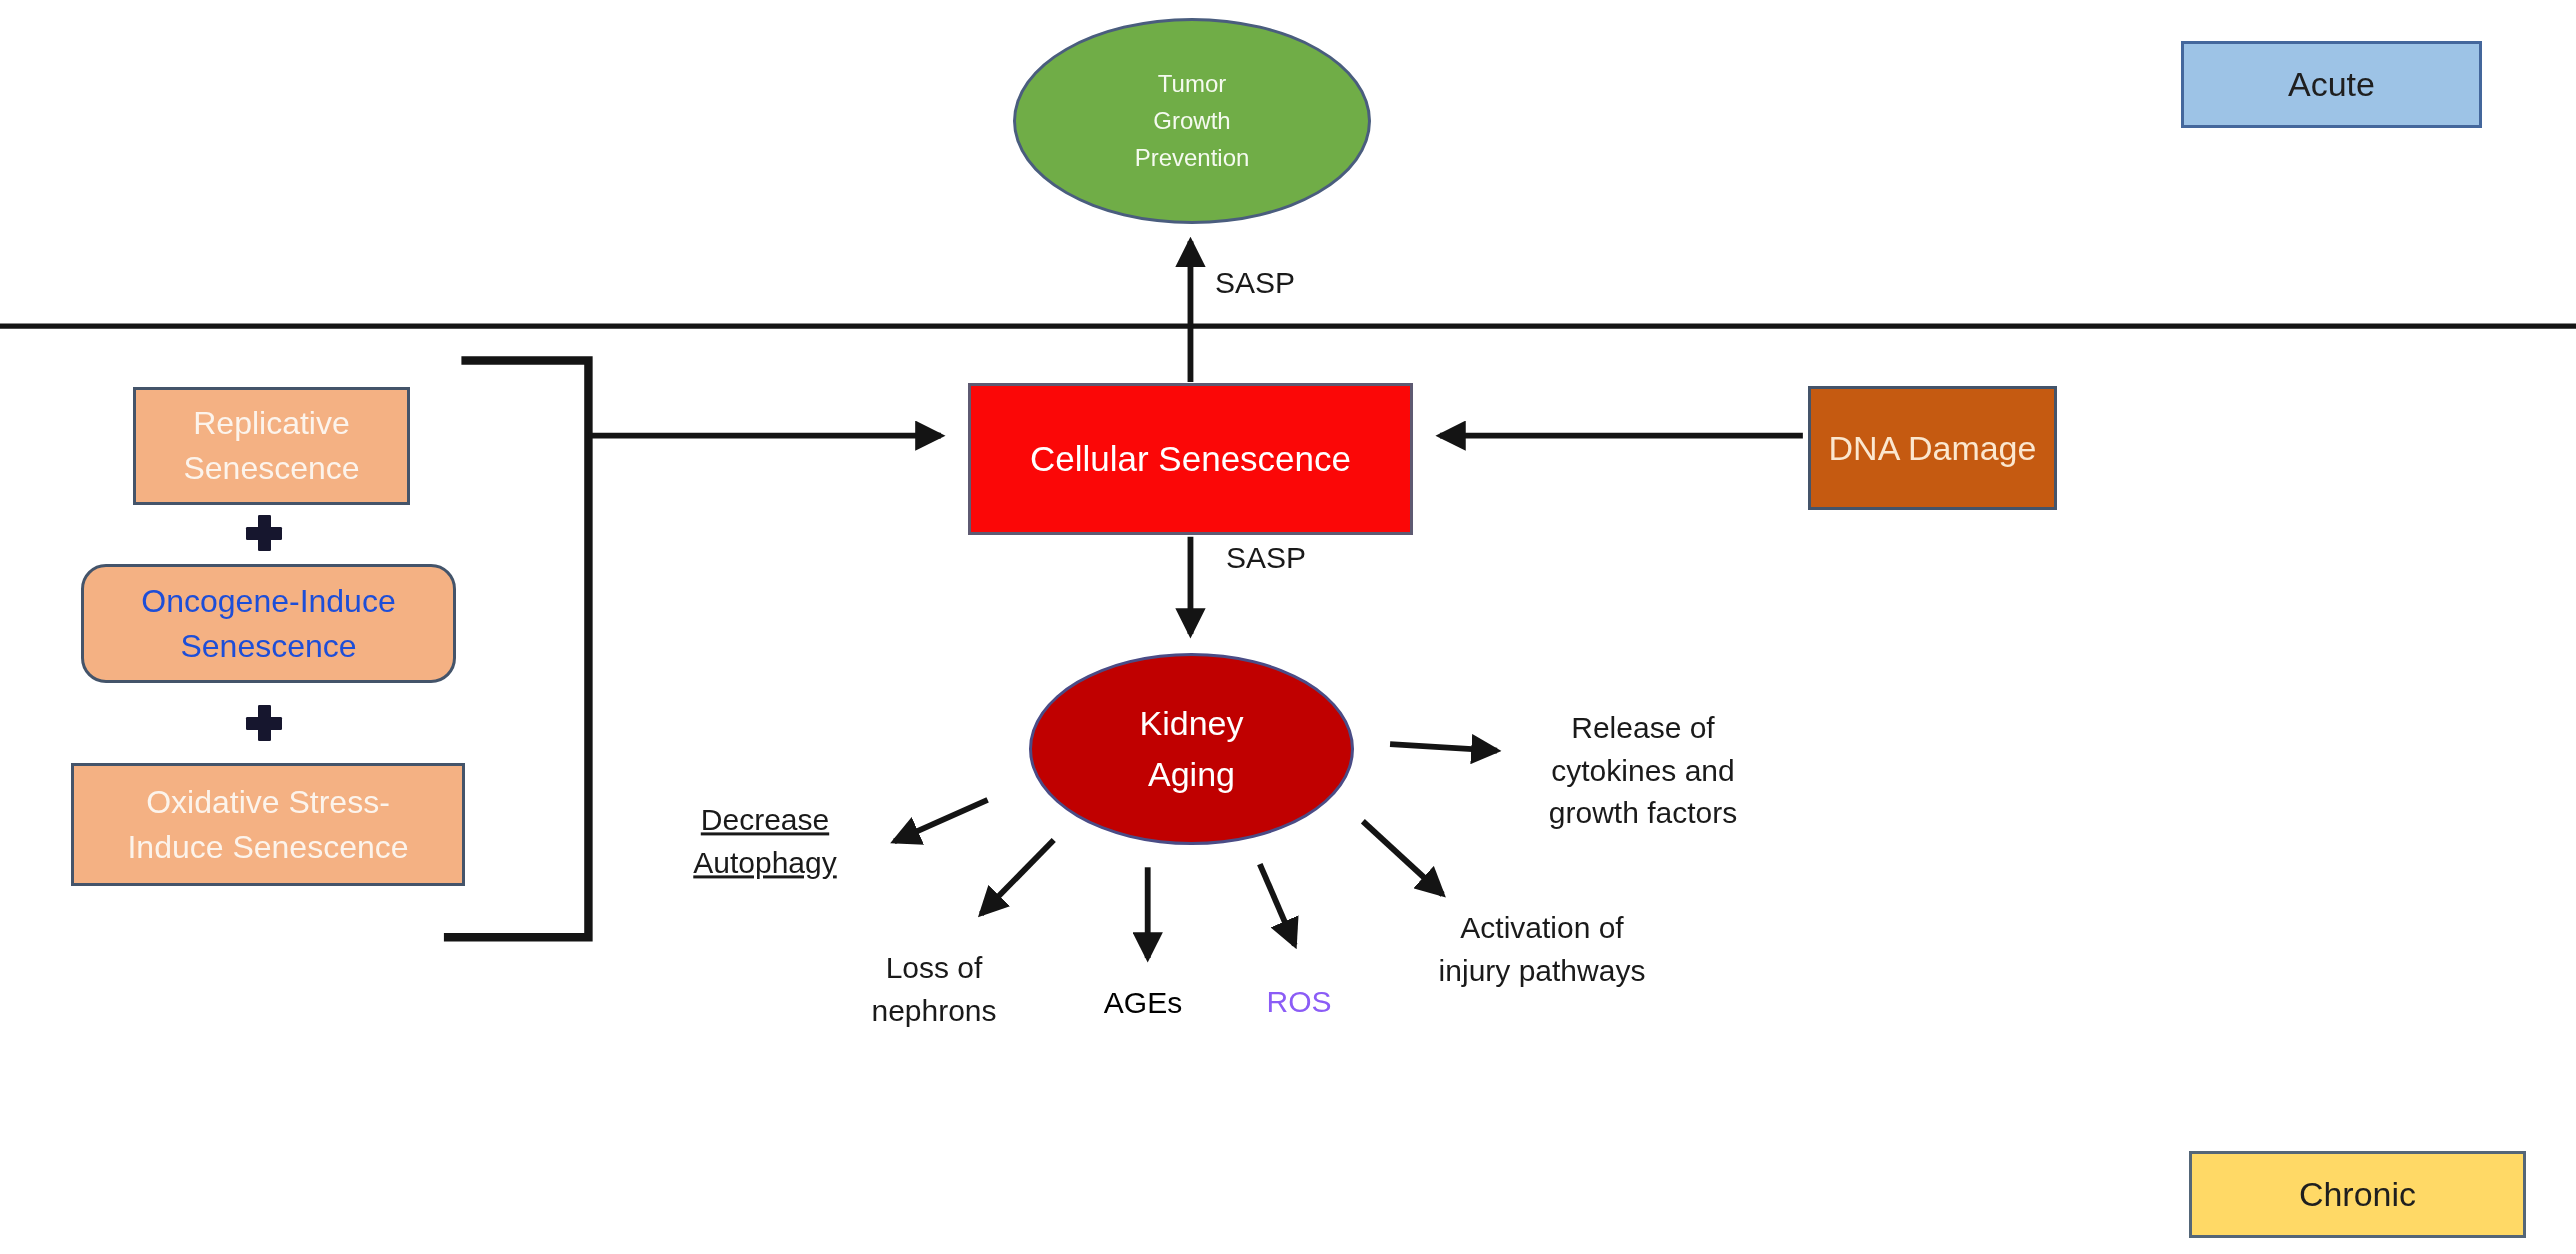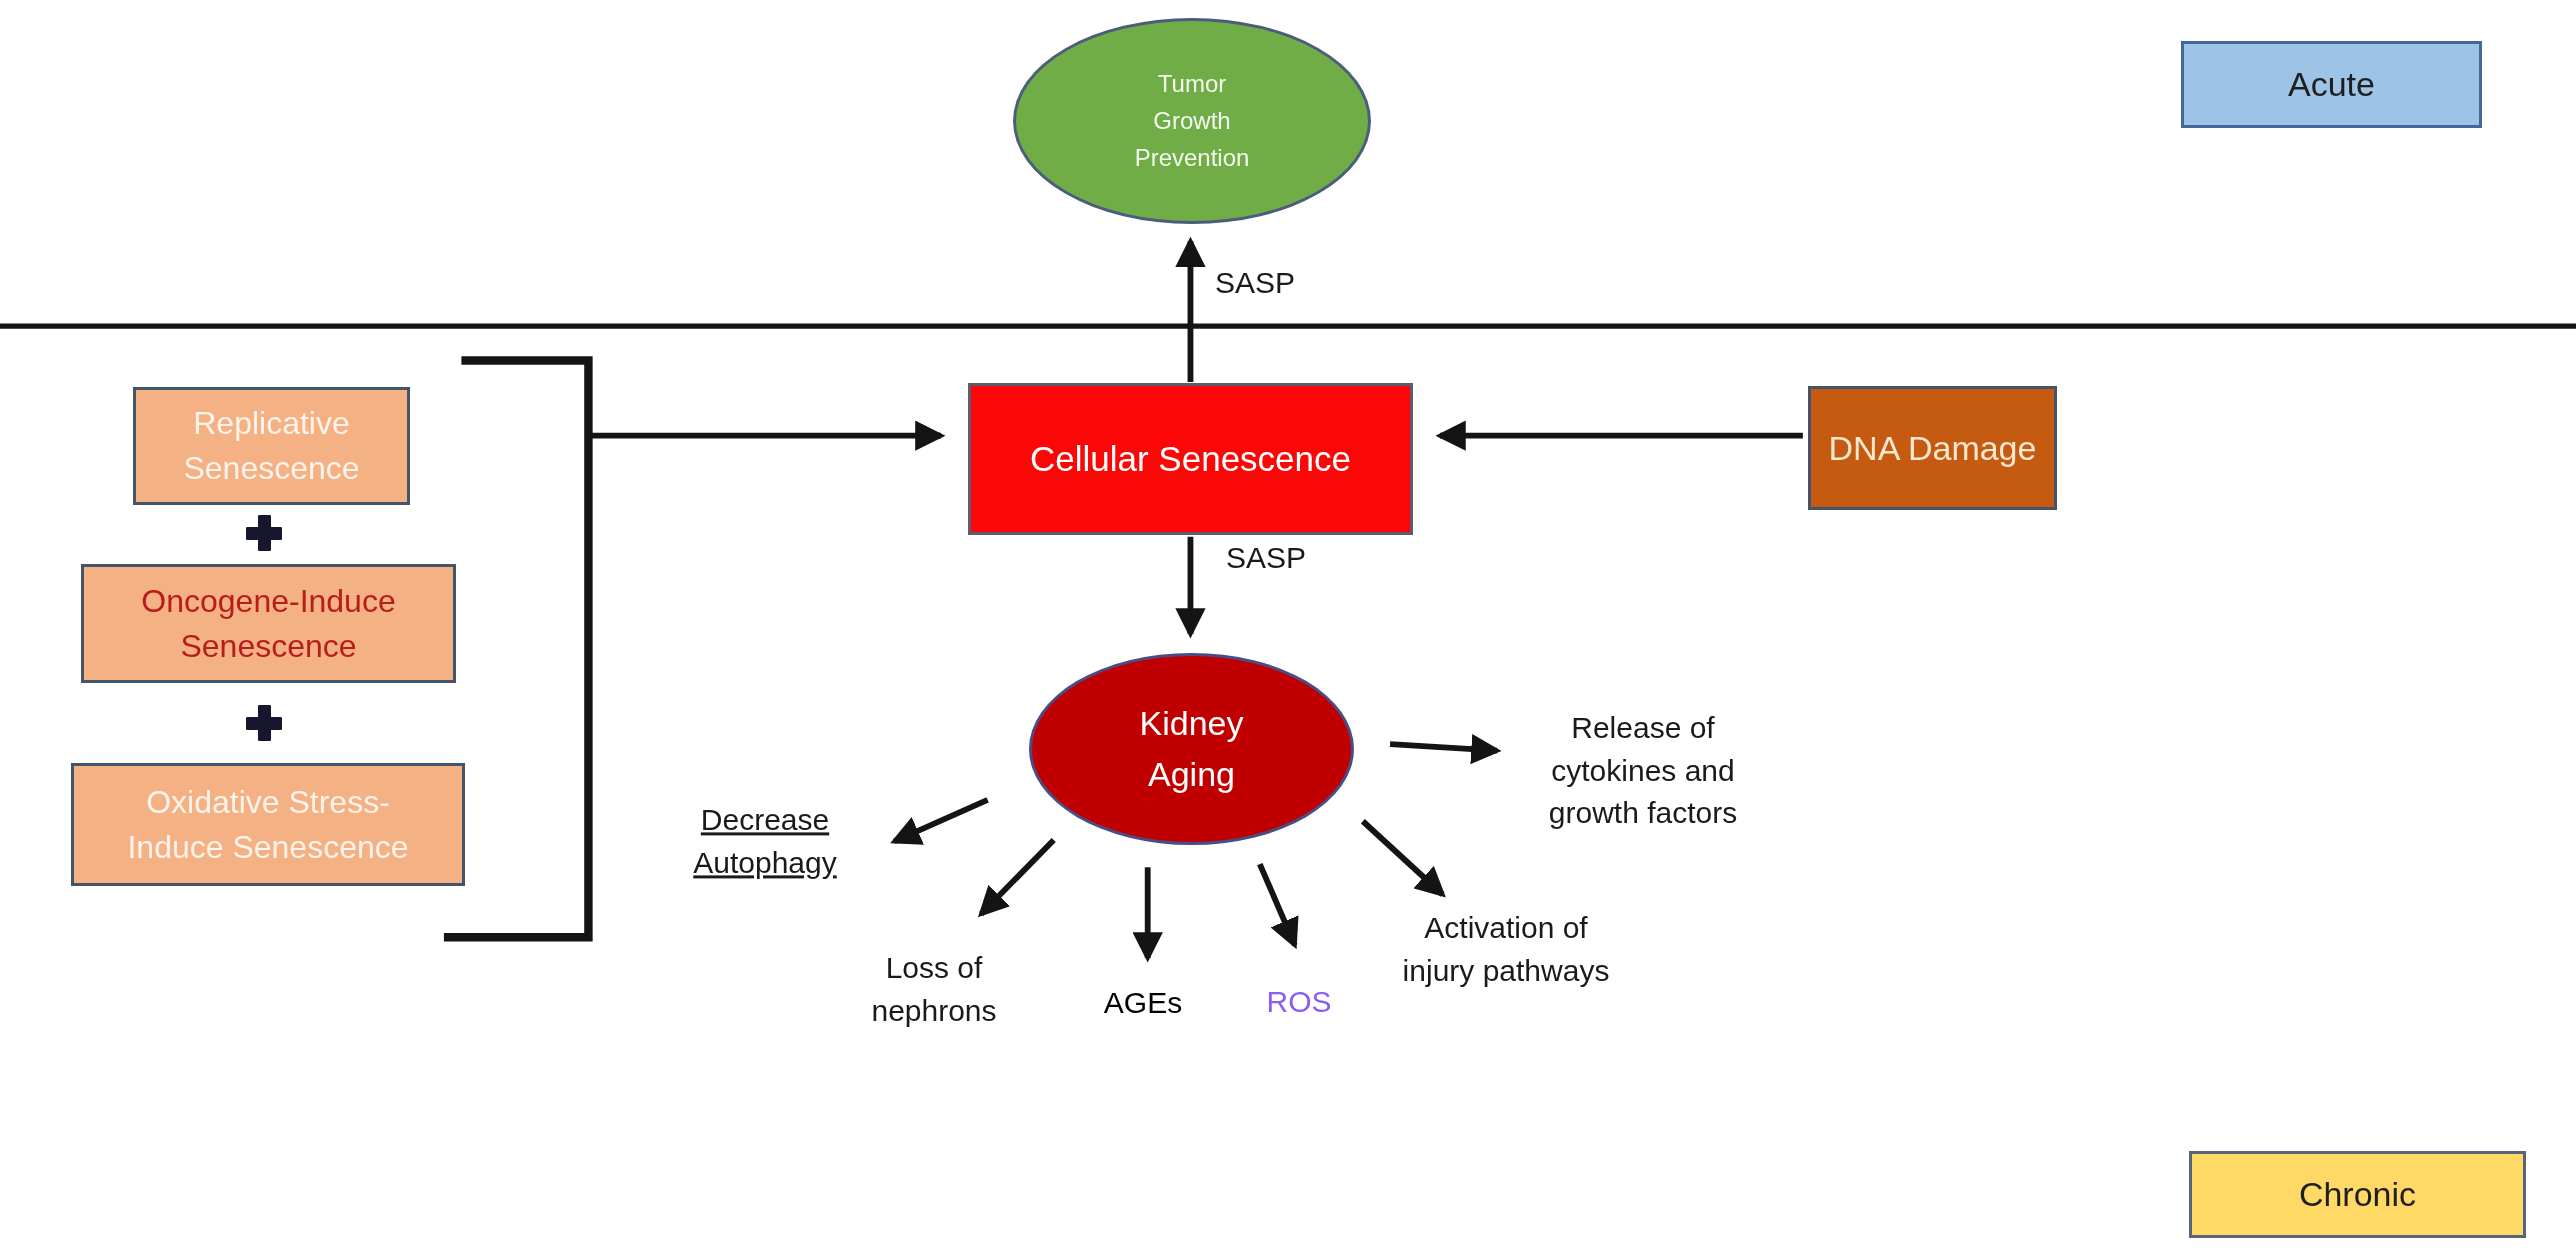--- a/index.html
+++ b/index.html
@@ -48,21 +48,21 @@
   #kidney{left:1029px;top:653px;width:325px;height:192px;border-width:3.2px;font-size:34px;line-height:1.5;}
   #chronic{left:2189px;top:1151px;width:337px;height:87px;border-width:3.9px;font-size:34px;}
 
   
   #sasp-top{left:1255px;top:283px;}
   #sasp-bottom{left:1266px;top:558px;}
   #lbl-decrease{left:765px;top:842px;text-decoration:underline;}
   #lbl-loss{left:934px;top:990px;}
   #lbl-ages{left:1143px;top:1003px;}
   #lbl-ros{left:1299px;top:1002px;}
-  #lbl-activation{left:1506px;top:950px;}
+  #lbl-activation{left:1542px;top:950px;}
   #lbl-release{left:1643px;top:771px;}
 
   #plus1{left:246px;top:515px;}
   #plus2{left:246px;top:705px;}
 </style>
 </head>
 <body>
 
 <div class="diagram" style="background-color: rgb(255, 255, 255);">
 
@@ -102,21 +102,21 @@
   </div>
 
   <div class="node" id="replicative" style="background-color: rgb(244, 177, 131); border-color: rgb(68, 84, 106); color: rgb(252, 244, 236);">
     <span class="txt">Replicative
 Senescence</span>
   </div>
   <div class="plus" id="plus1" style="color: rgb(22, 22, 46);">
     <span class="pv"></span>
     <span class="ph"></span>
   </div>
-  <div class="node" id="oncogene" style="background-color: rgb(244, 177, 131); border-color: rgb(68, 84, 106); color: #b91c1c;">
+  <div class="node" id="oncogene" style="background-color: rgb(244, 177, 131); border-color: rgb(68, 84, 106); color: #1d4ed8; border-radius: 25px;">
     <span class="txt">Oncogene-Induce
 Senescence</span>
   </div>
   <div class="plus" id="plus2" style="color: rgb(22, 22, 46);">
     <span class="pv"></span>
     <span class="ph"></span>
   </div>
   <div class="node" id="oxidative" style="background-color: rgb(244, 177, 131); border-color: rgb(68, 84, 106); color: rgb(252, 244, 236);">
     <span class="txt">Oxidative Stress-
 Induce Senescence</span>

